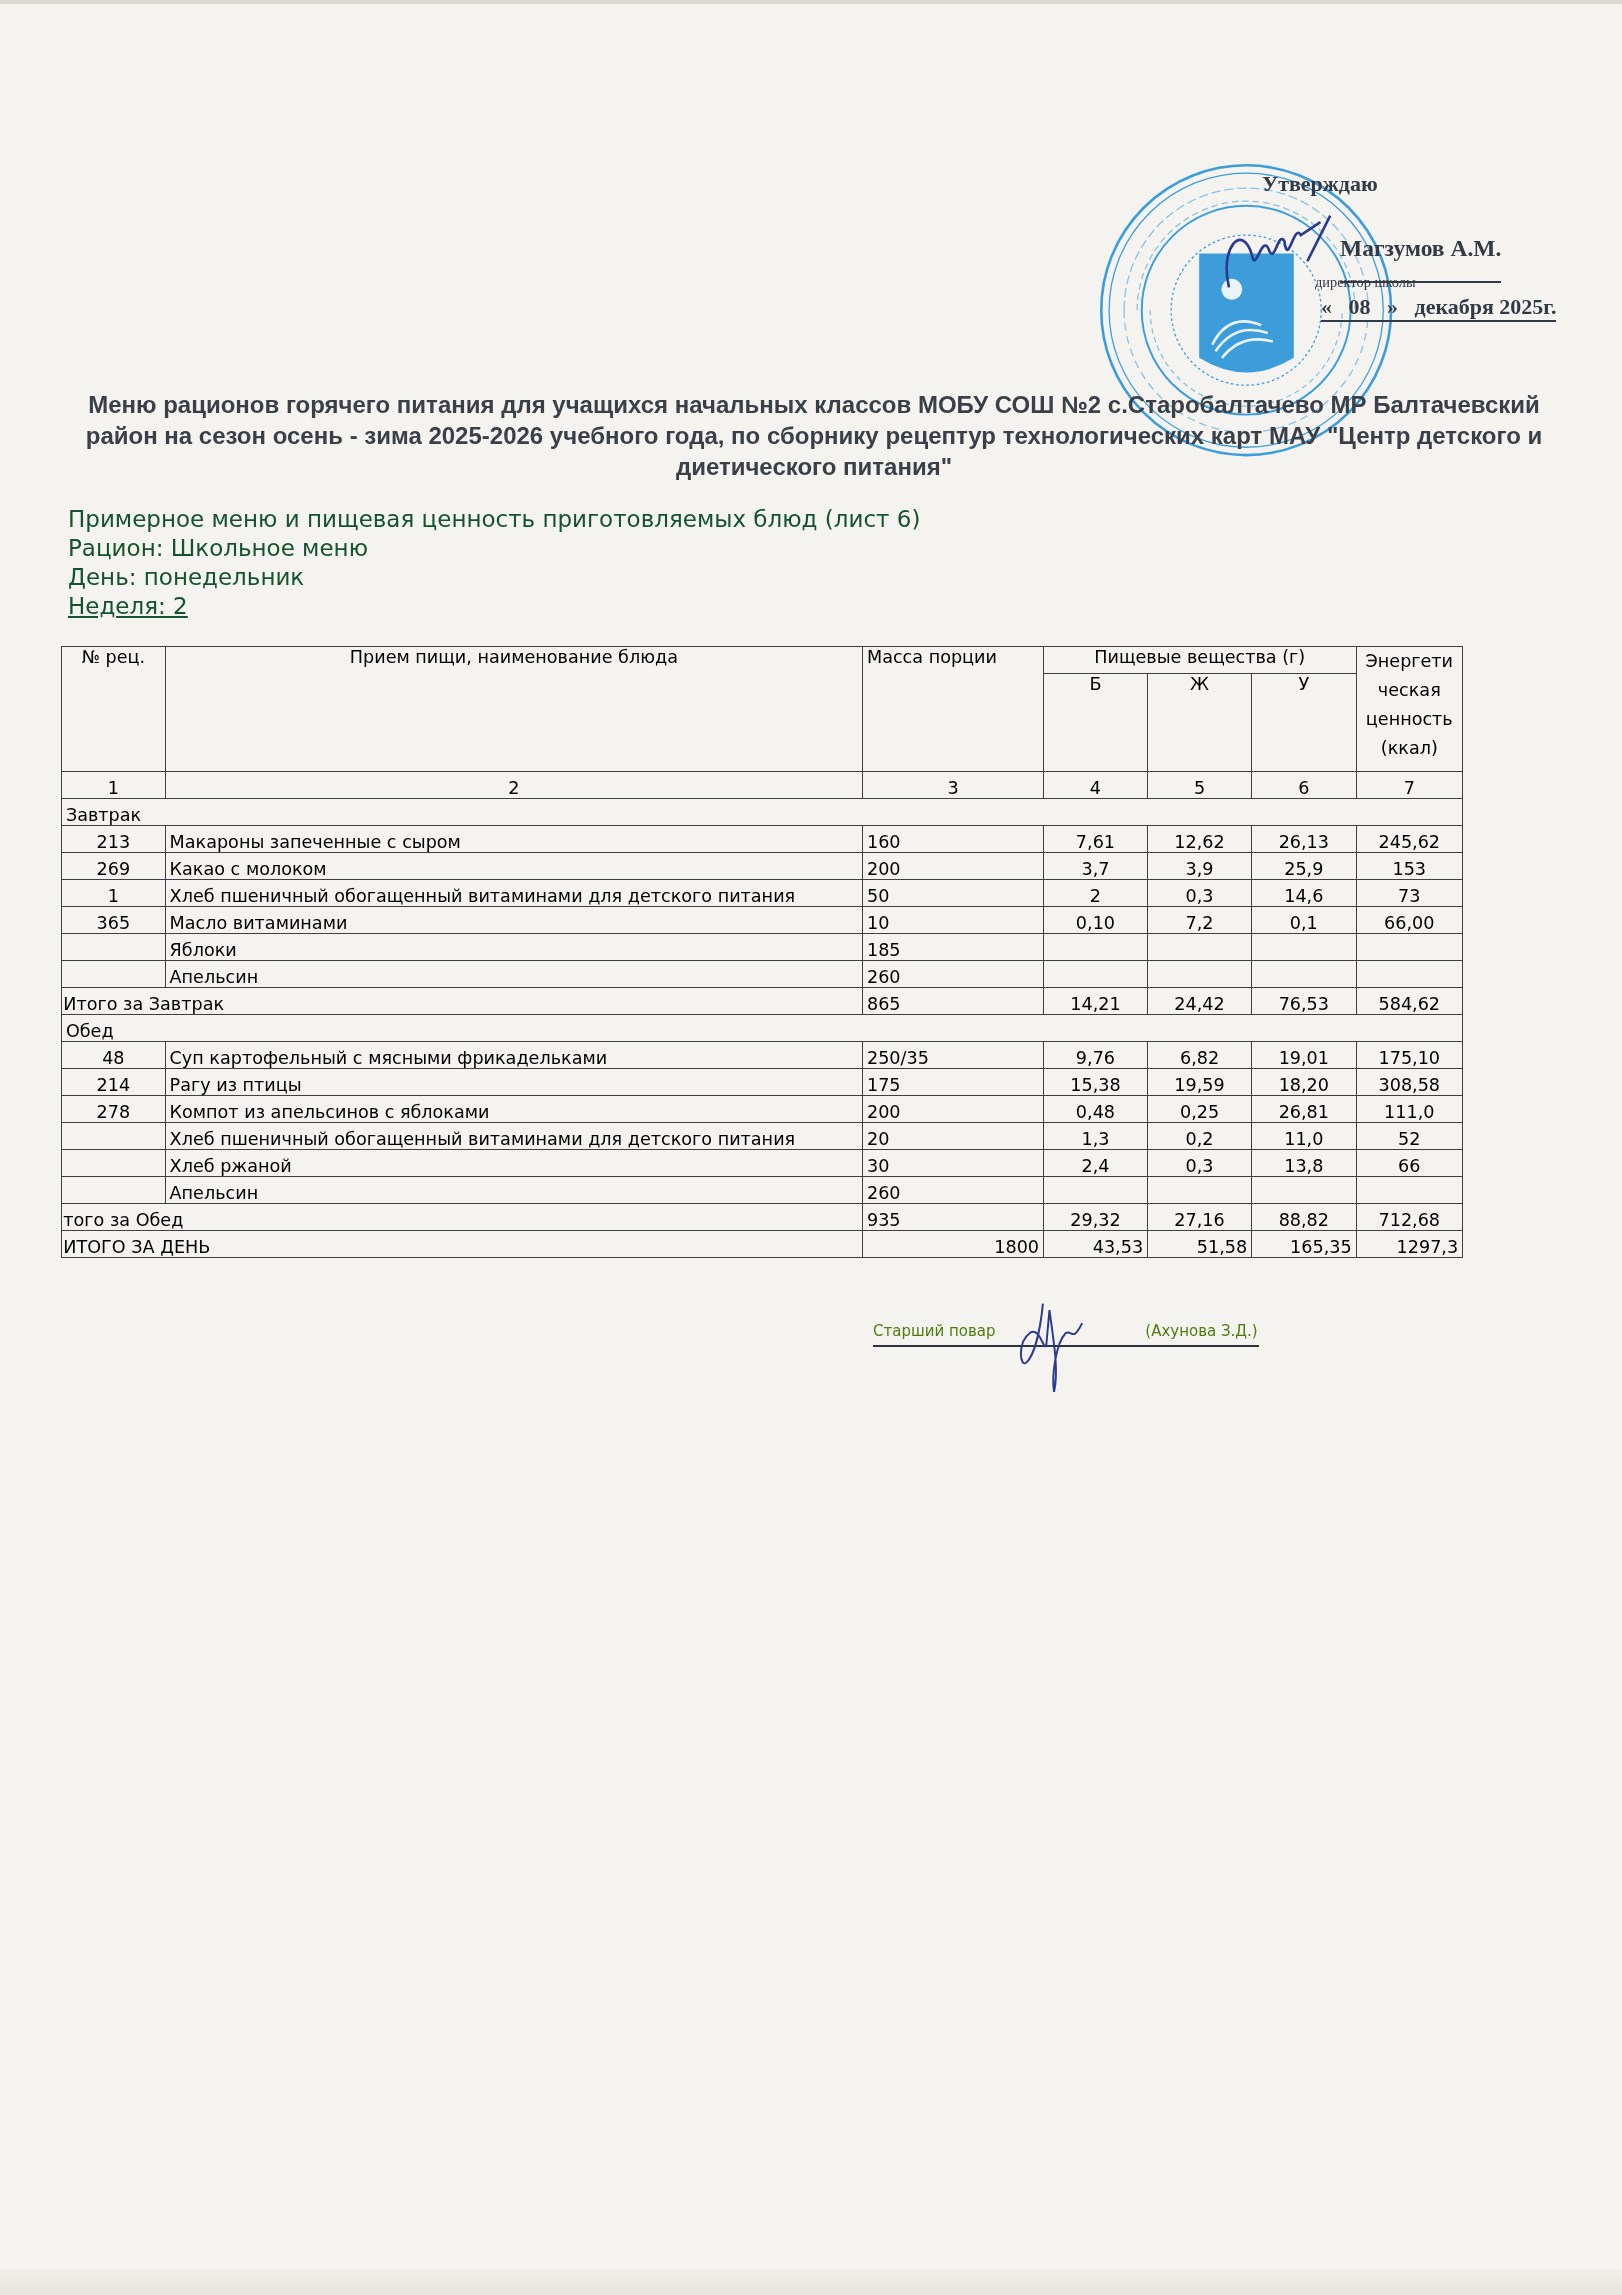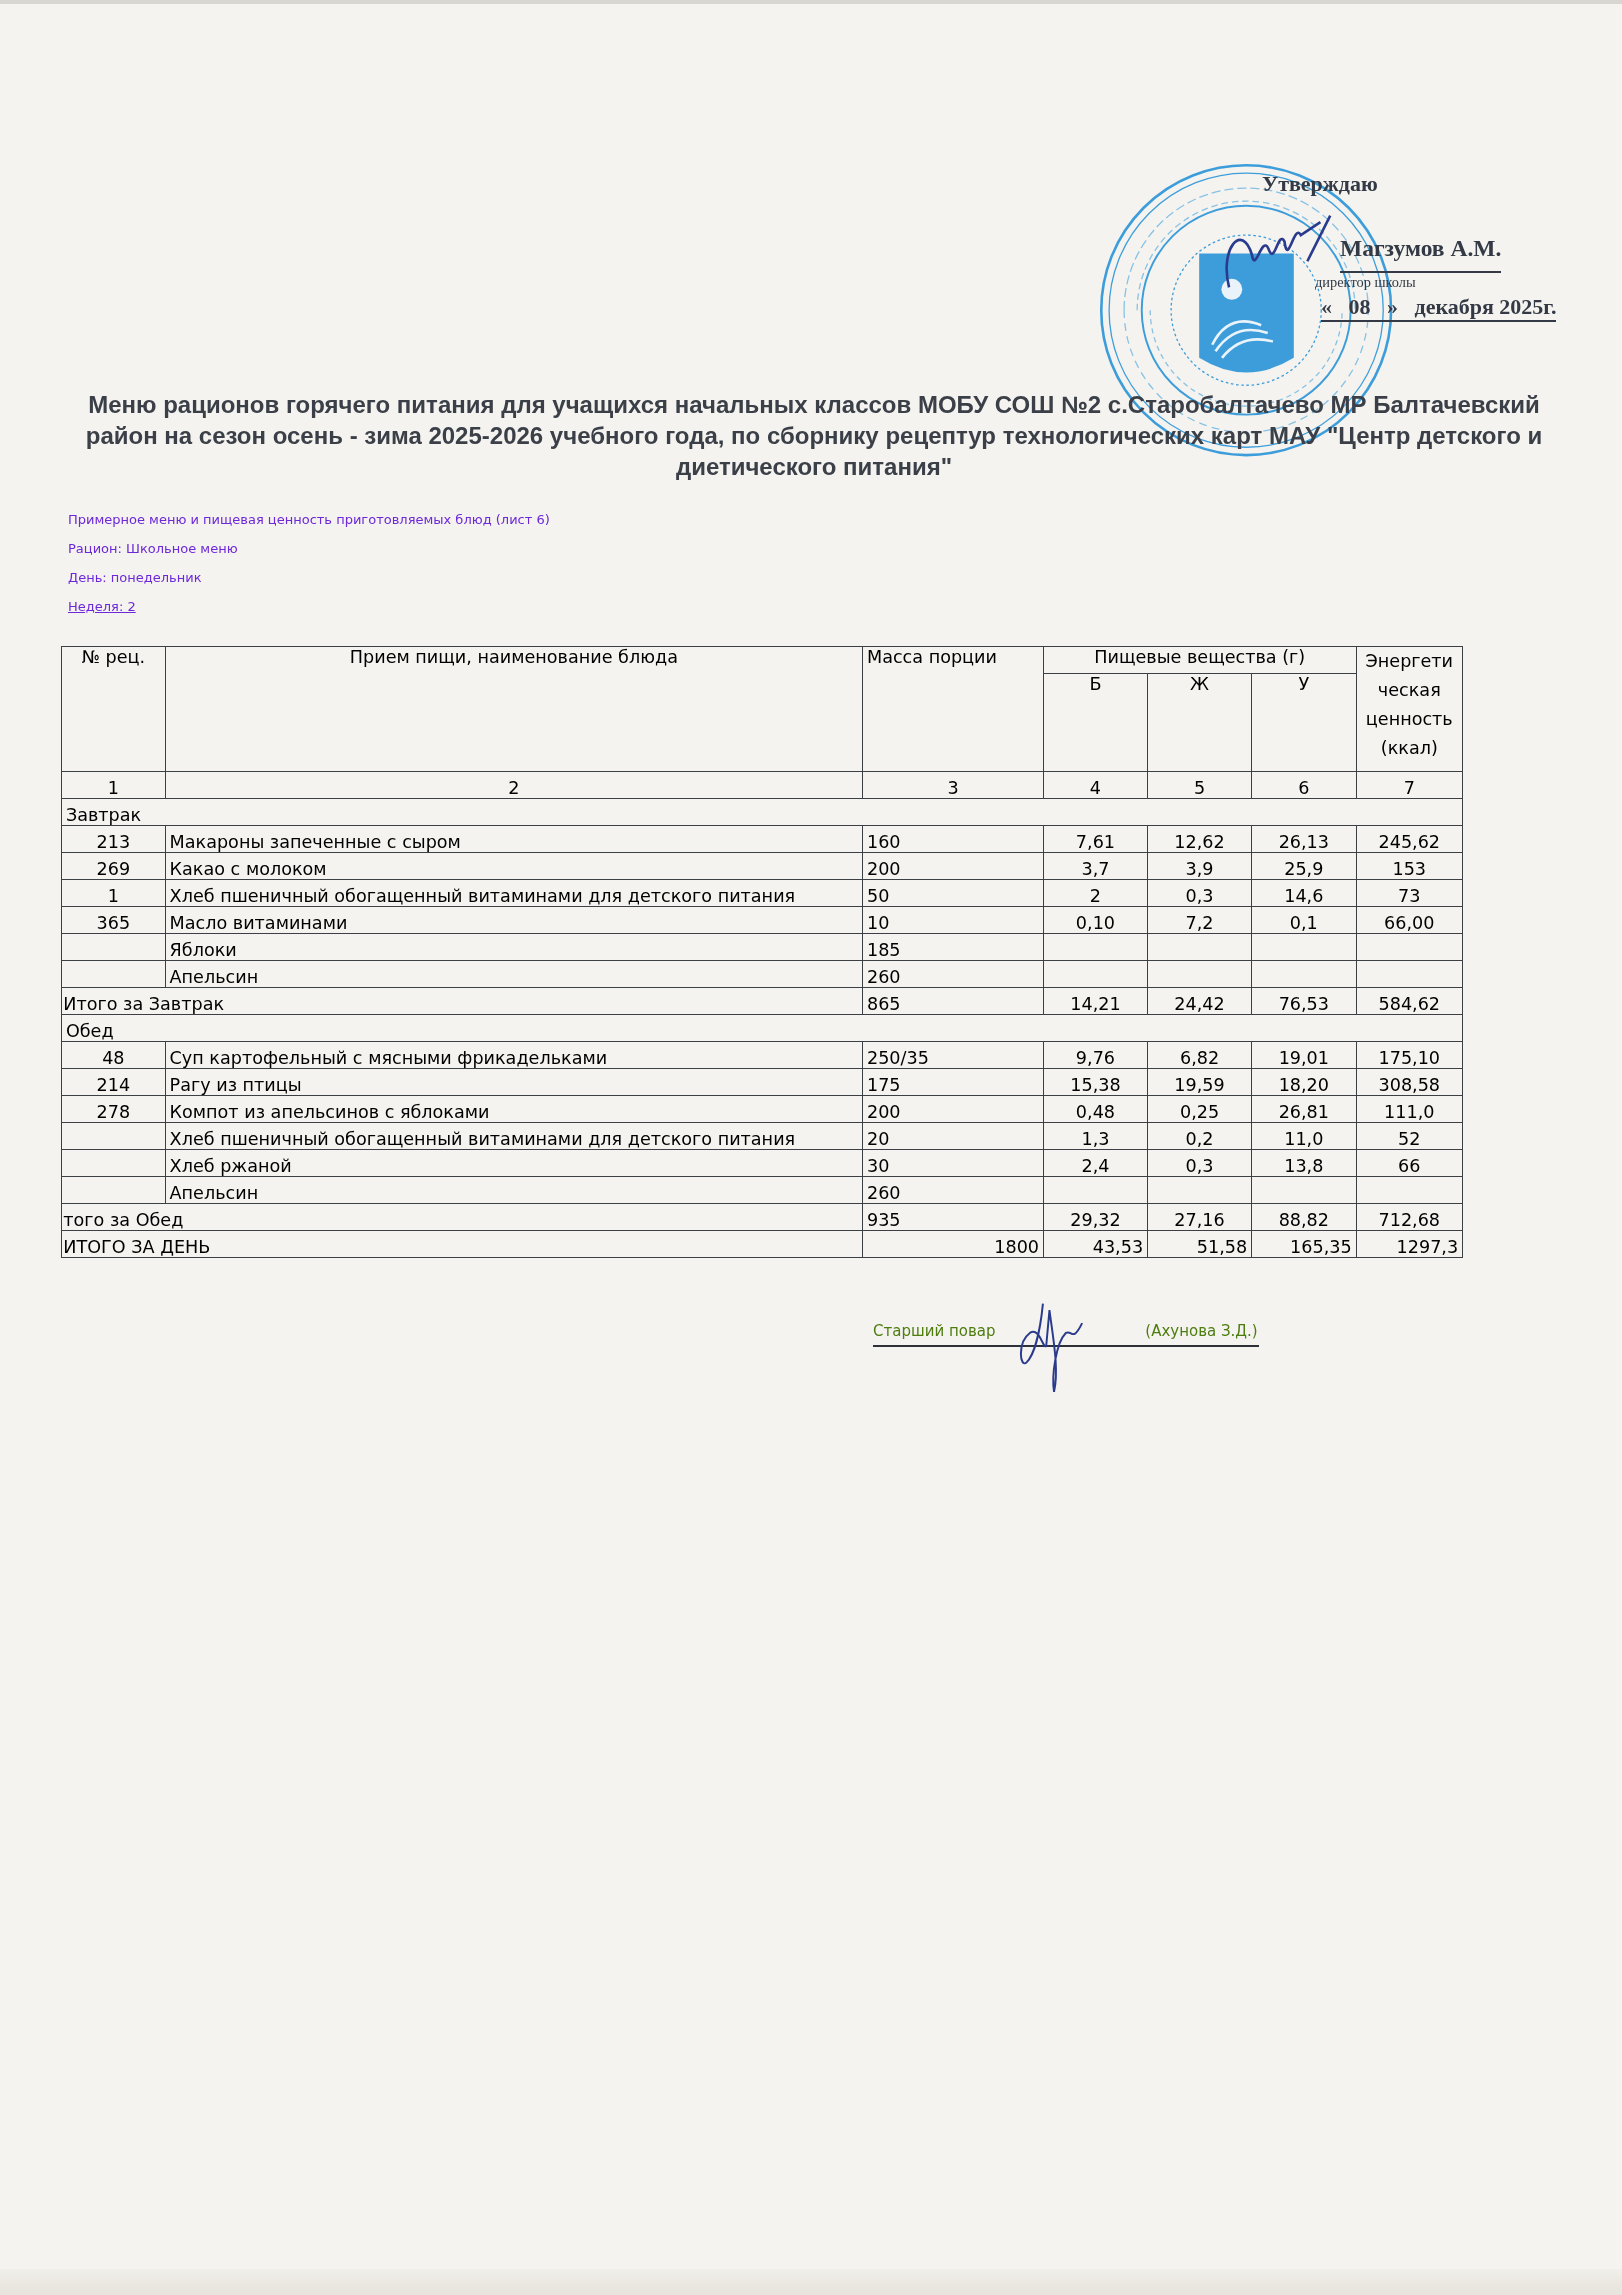--- a/index.html
+++ b/index.html
@@ -10,35 +10,35 @@
     overflow: hidden;
     font-family: "Liberation Sans", sans-serif;
     color: #2a2d33;
   }
   .page-edge-top { position:absolute; left:0; top:0; width:1623px; height:3.9px; background:#d8d6d0; }
   .page-edge-bottom { position:absolute; left:0; bottom:0; width:1623px; height:26px; background: linear-gradient(#f1efea,#e6e3dc); }
 
   
   .approval { position:absolute; left:1203px; top:171px; width:314px; font-family:"Liberation Serif", serif; color:#333a45; }
   .approval .approve-title { position:absolute; left:59px; top:0; font-size:22px; font-weight:bold; }
-  .approval .director-name { position:absolute; left:137px; top:64px; font-size:23.5px; font-weight:bold; border-bottom:2px solid #333a45; padding-bottom:9px; }
+  .approval .director-name { position:absolute; left:137px; top:64px; font-size:23.5px; font-weight:bold; border-bottom:2px solid #333a45; padding-bottom:19px; }
   .approval .director-role { position:absolute; left:112px; top:103px; font-size:14.4px; }
   .approval .approve-date { position:absolute; left:118px; top:123px; font-size:22px; font-weight:bold; border-bottom:2px solid #333a45; white-space:pre; }
 
   .stamp { position:absolute; left:1098px; top:162px; width:297px; height:297px; opacity:0.85; }
   .signature-director { position:absolute; left:1216px; top:209px; width:124px; height:98px; }
 
   
   .doc-title {
     position:absolute; left:59px; top:389px; width:1510px;
     text-align:center; font-size:24px; font-weight:bold; line-height:31px;
     color:#3a3f48;
   }
 
-  .meta { position:absolute; left:68px; top:505px; font-family:"DejaVu Sans", sans-serif; font-size:13px; color:#6d28d9; line-height:29px; }
+  .meta { position:absolute; left:68px; top:505px; font-family:"DejaVu Sans", sans-serif; font-size:23px; color:#14532d; line-height:29px; }
   .meta .underlined { text-decoration: underline; }
 
   
   table.menu {
     position:absolute; left:61px; top:646px;
     width:1402px;
     border-collapse:collapse;
     font-family:"DejaVu Sans", sans-serif;
     font-size:17.6px; color:#000000;
   }

